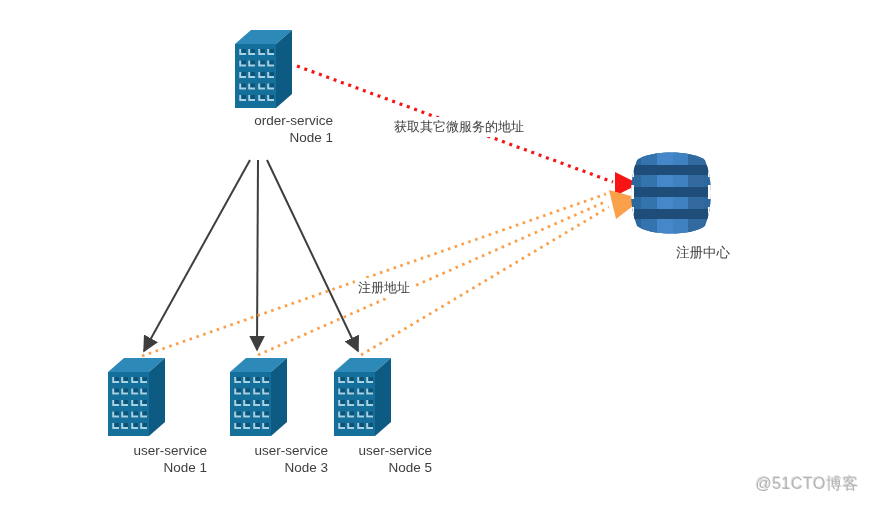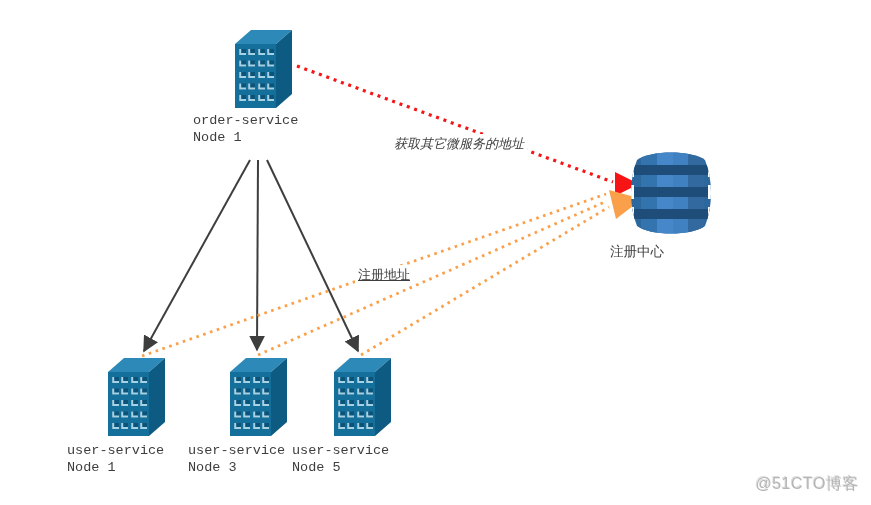--- a/index.html
+++ b/index.html
@@ -3,22 +3,22 @@
 <meta charset="utf-8">
 <style>
   html,body{margin:0;padding:0;background:#ffffff;}
   #canvas{
     position:relative;width:871px;height:505px;background:#ffffff;overflow:hidden;
     font-family:"Liberation Sans","DejaVu Sans",sans-serif;
   }
   .overlay{position:absolute;left:0;top:0;}
   .icon{position:absolute;}
   .node-label{
-    position:absolute;text-align:left;color:#3e3e3e;
-    font-size:13.5px;line-height:17px;white-space:nowrap;font-family:Liberation Mono, monospace;
+    position:absolute;text-align:right;color:#3e3e3e;
+    font-size:13.5px;line-height:17px;white-space:nowrap;
   }
   .edge-label{
     position:absolute;color:#3e3e3e;font-size:13px;line-height:16px;
     background:#ffffff;padding:2px 3px;white-space:nowrap;
   }
   .watermark{
     position:absolute;right:12px;top:474px;font-size:16px;color:#b5b5b5;
     text-shadow:-1px -1px 0 #dedede, 1px 1px 0 #ffffff;
     letter-spacing:0.5px;
     text-align:center;
@@ -106,22 +106,22 @@
     </g>
 
     <g>
       <line x1="142" y1="356" x2="606" y2="194" stroke="#fba04a" stroke-width="2.8" stroke-dasharray="2.6 4.6"></line>
       <line x1="258" y1="355" x2="607" y2="201" stroke="#fba04a" stroke-width="2.8" stroke-dasharray="2.6 4.6"></line>
       <line x1="361" y1="355" x2="609" y2="207" stroke="#fba04a" stroke-width="2.8" stroke-dasharray="2.6 4.6"></line>
       <polygon points="609,190 616,219 642,199" fill="#fba04a"></polygon>
     </g>
   </svg>
 
-  <div class="edge-label" style="left:391px;top:134px;font-style:italic;">获取其它微服务的地址</div>
-  <div class="edge-label" style="left:355px;top:265px;text-decoration:underline;">注册地址</div>
+  <div class="edge-label" style="left:391px;top:117px;">获取其它微服务的地址</div>
+  <div class="edge-label" style="left:355px;top:278px;">注册地址</div>
 
   <svg class="icon" style="left:235px;top:30px;" width="57" height="78">
       <use href="#sym-building"></use>
     </svg>
   <div class="node-label" style="left:193px;top:112px;width:140px;">
     <span>order-service</span><br>
     <span>Node 1</span>
   </div>
 
   <svg class="icon" style="left:628px;top:148px;" width="86" height="90">

